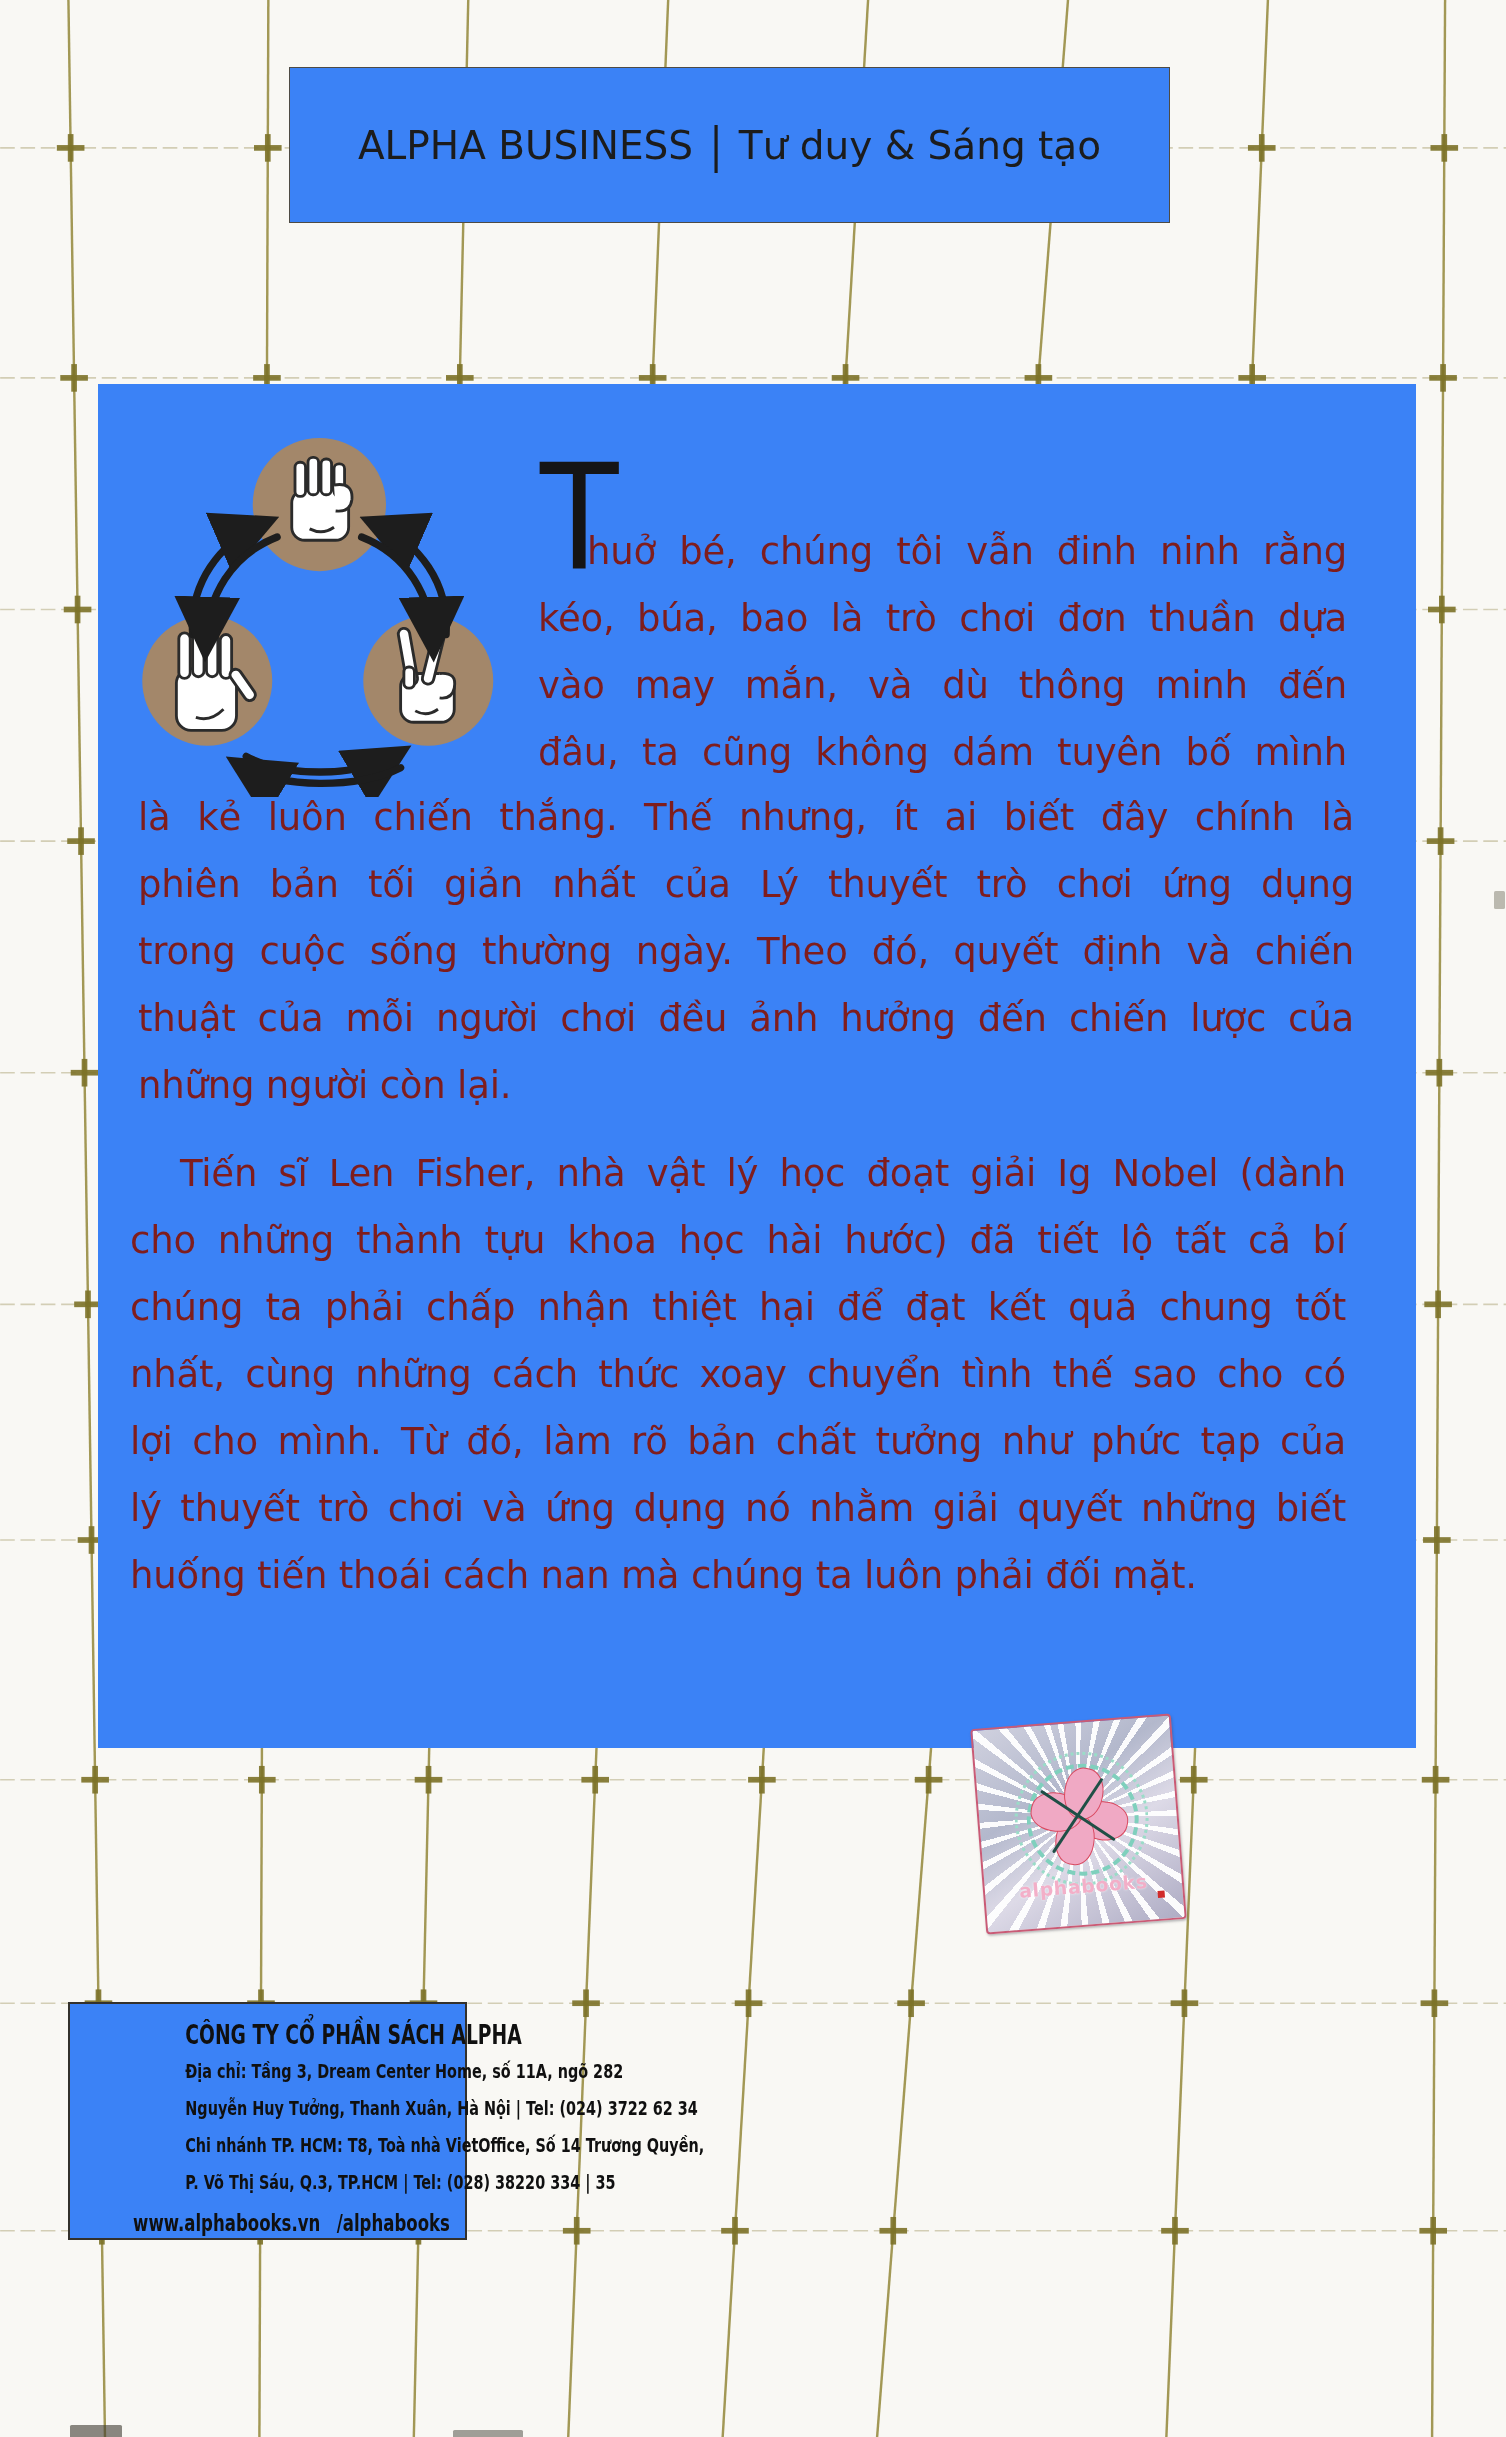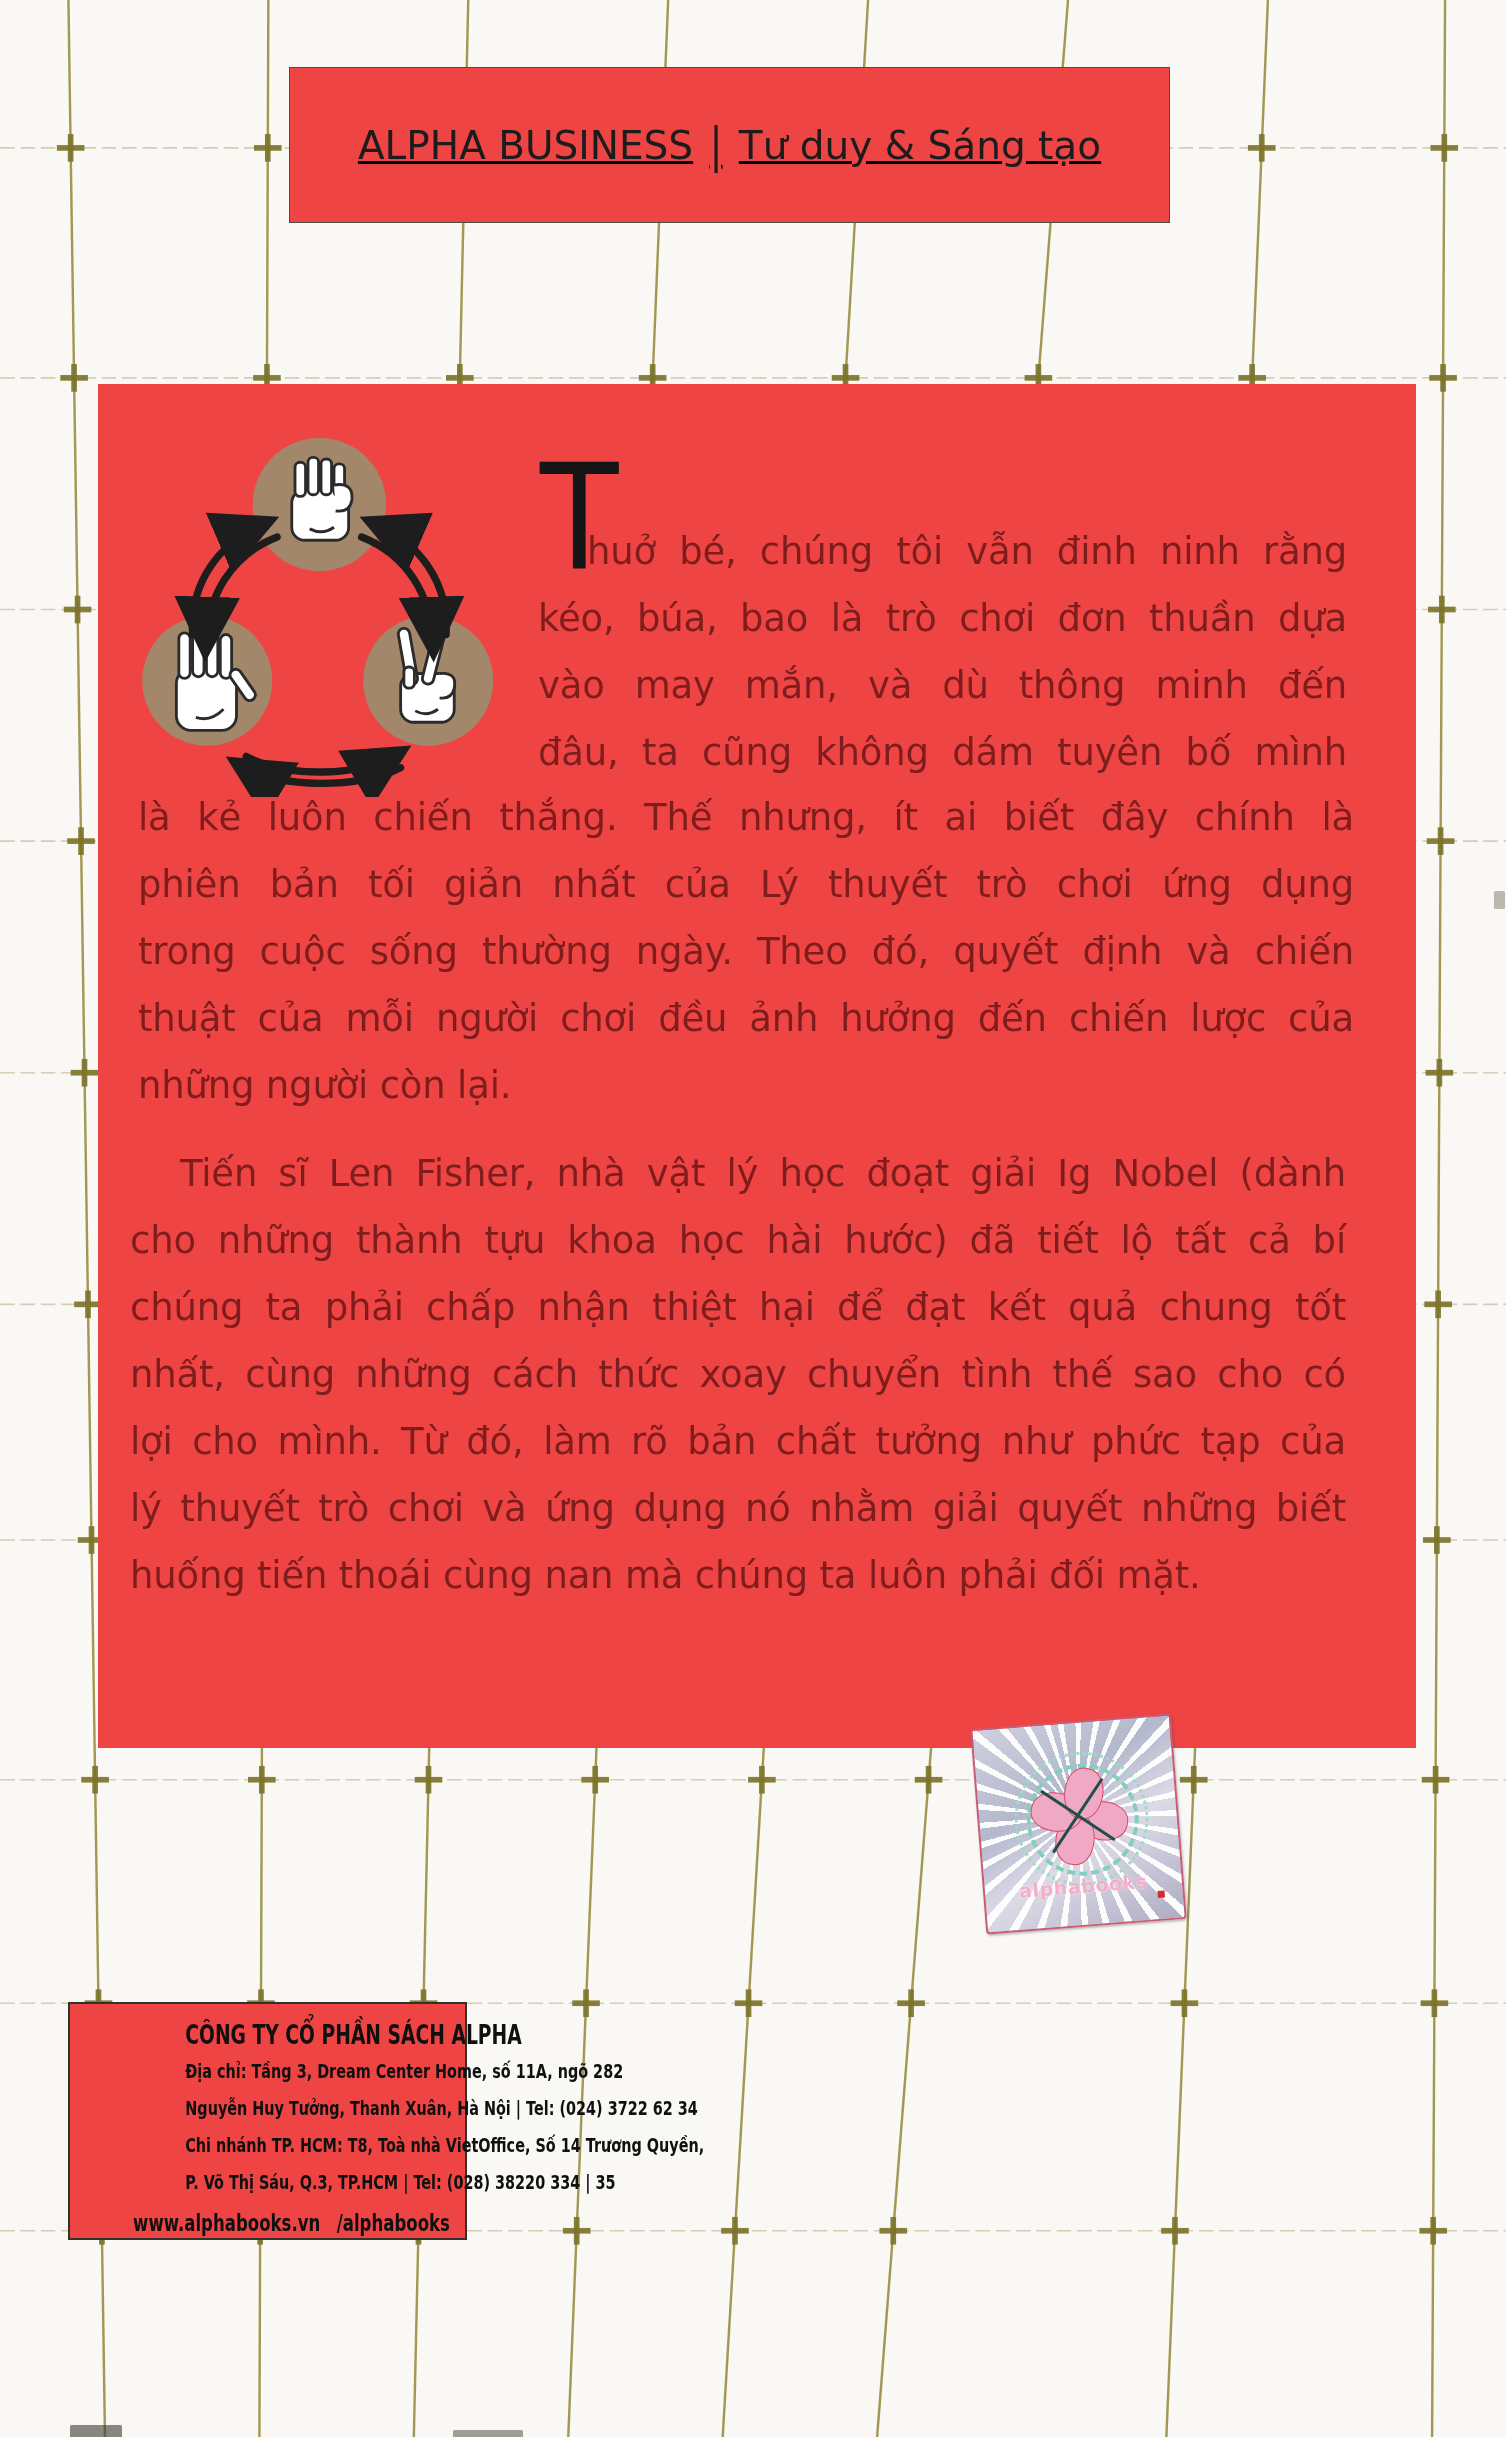--- a/index.html
+++ b/index.html
@@ -1,20 +1,20 @@
 <!DOCTYPE html>
 <html style="font-size:13px"><head>
 <meta charset="utf-8">
 <style>
   html,body{margin:0;padding:0;}
   body{width:1507px;height:2438px;font-family:"DejaVu Sans","Liberation Sans",sans-serif;}
   #page{position:relative;width:1507px;height:2438px;background:#f9f8f4;overflow:hidden;}
   #gridsvg{position:absolute;left:0;top:0;z-index:0;}
 
-  .white-overlay{position:absolute;background:#ef4444;z-index:1;text-decoration:underline;}
+  .white-overlay{position:absolute;background:#3b82f6;z-index:1;}
   #header-box{left:289px;top:67px;width:879px;height:154px;border:1.6px solid #4e4b44;
     display:flex;align-items:center;justify-content:center;z-index:2;}
   .header-title{font-size:39px;color:#1c1c1c;letter-spacing:0px;white-space:nowrap;display:flex;align-items:center;}
   .header-sep{display:inline-block;margin:0 16.3px;transform:scaleY(1.25);font-weight:400;}
 
   #main-panel{left:98px;top:384px;width:1318px;height:1364px;}
 
   
   #rps{position:absolute;left:142px;top:433px;z-index:2;}
 
@@ -325,21 +325,21 @@
       <div class="bodyline"><span>thuật của mỗi người chơi đều ảnh hưởng đến chiến lược của</span></div>
       <div class="bodyline nolast"><span>những người còn lại.</span></div>
     </div>
   <div id="para2" class="textblock">
       <div class="bodyline indent"><span>Tiến sĩ Len Fisher, nhà vật lý học đoạt giải Ig Nobel (dành</span></div>
       <div class="bodyline"><span>cho những thành tựu khoa học hài hước) đã tiết lộ tất cả bí</span></div>
       <div class="bodyline"><span>chúng ta phải chấp nhận thiệt hại để đạt kết quả chung tốt</span></div>
       <div class="bodyline"><span>nhất, cùng những cách thức xoay chuyển tình thế sao cho có</span></div>
       <div class="bodyline"><span>lợi cho mình. Từ đó, làm rõ bản chất tưởng như phức tạp của</span></div>
       <div class="bodyline"><span>lý thuyết trò chơi và ứng dụng nó nhằm giải quyết những biết</span></div>
-      <div class="bodyline nolast"><span>huống tiến thoái cùng nan mà chúng ta luôn phải đối mặt.</span></div>
+      <div class="bodyline nolast"><span>huống tiến thoái cách nan mà chúng ta luôn phải đối mặt.</span></div>
     </div>
 
   <div id="sticker">
     <div class="rays"></div>
     <div class="ring2"></div>
     <div class="ring1"></div>
     <div class="petal" style="transform:rotate(15deg) translate(23px,0)"></div>
     <div class="petal" style="transform:rotate(105deg) translate(23px,0)"></div>
     <div class="petal" style="transform:rotate(195deg) translate(23px,0)"></div>
     <div class="petal" style="transform:rotate(285deg) translate(23px,0)"></div>

